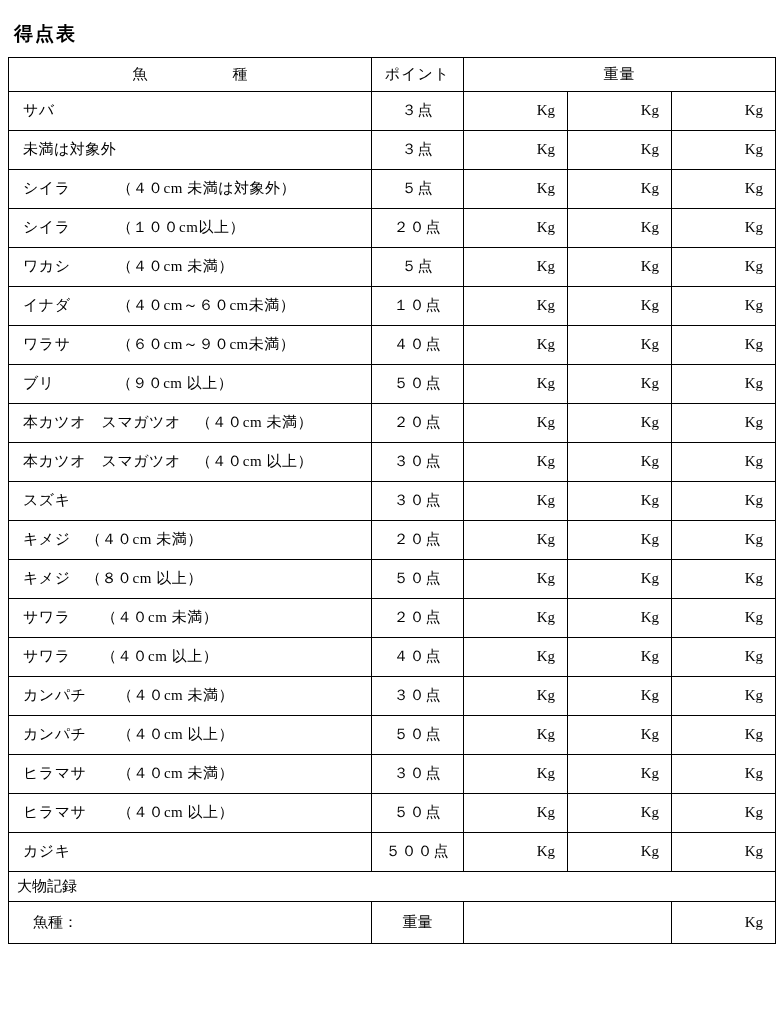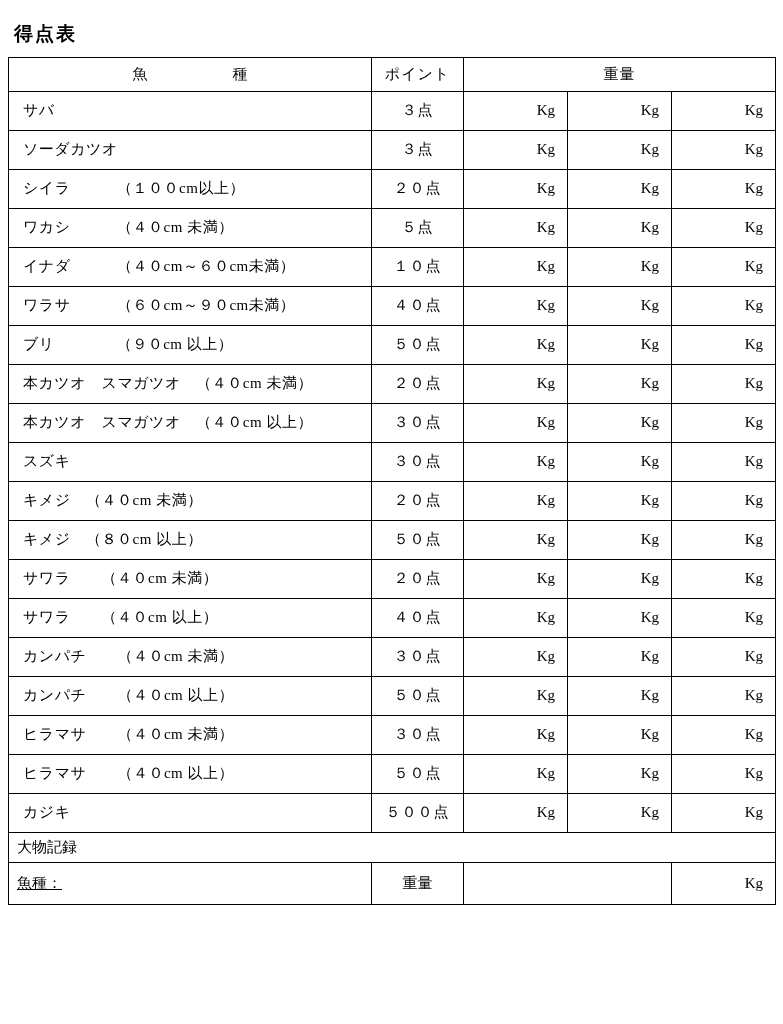--- a/index.html
+++ b/index.html
@@ -80,23 +80,22 @@
     font-family: "Liberation Serif", "DejaVu Serif", serif;
   }
   .big-record-label {
     height: 30px;
     padding-left: 8px;
     font-size: 15px;
     border-right: 1px solid #000;
   }
   .fish-entry {
     height: 42px;
-    padding-left: 8px;
-    font-size: 15px;
-    text-decoration: underline;
+    padding-left: 24px;
+    font-size: 15px;
   }
   .weight-label {
     text-align: center;
     font-size: 15px;
   }
   .blank { }
 </style>
 </head>
 <body>
 
@@ -123,22 +122,29 @@
     </thead>
     <tbody id="table-body">
         <tr>
           <td class="row-cell-name">サバ</td>
           <td class="row-cell-point">３点</td>
           <td class="row-cell-kg">Kg</td>
           <td class="row-cell-kg">Kg</td>
           <td class="row-cell-kg">Kg</td>
         </tr>
         <tr>
-          <td class="row-cell-name">ソーダカツオ</td>
+          <td class="row-cell-name">未満は対象外</td>
           <td class="row-cell-point">３点</td>
+          <td class="row-cell-kg">Kg</td>
+          <td class="row-cell-kg">Kg</td>
+          <td class="row-cell-kg">Kg</td>
+        </tr>
+        <tr>
+          <td class="row-cell-name">シイラ　　　（４０cm 未満は対象外）</td>
+          <td class="row-cell-point">５点</td>
           <td class="row-cell-kg">Kg</td>
           <td class="row-cell-kg">Kg</td>
           <td class="row-cell-kg">Kg</td>
         </tr>
         <tr>
           <td class="row-cell-name">シイラ　　　（１００cm以上）</td>
           <td class="row-cell-point">２０点</td>
           <td class="row-cell-kg">Kg</td>
           <td class="row-cell-kg">Kg</td>
           <td class="row-cell-kg">Kg</td>

